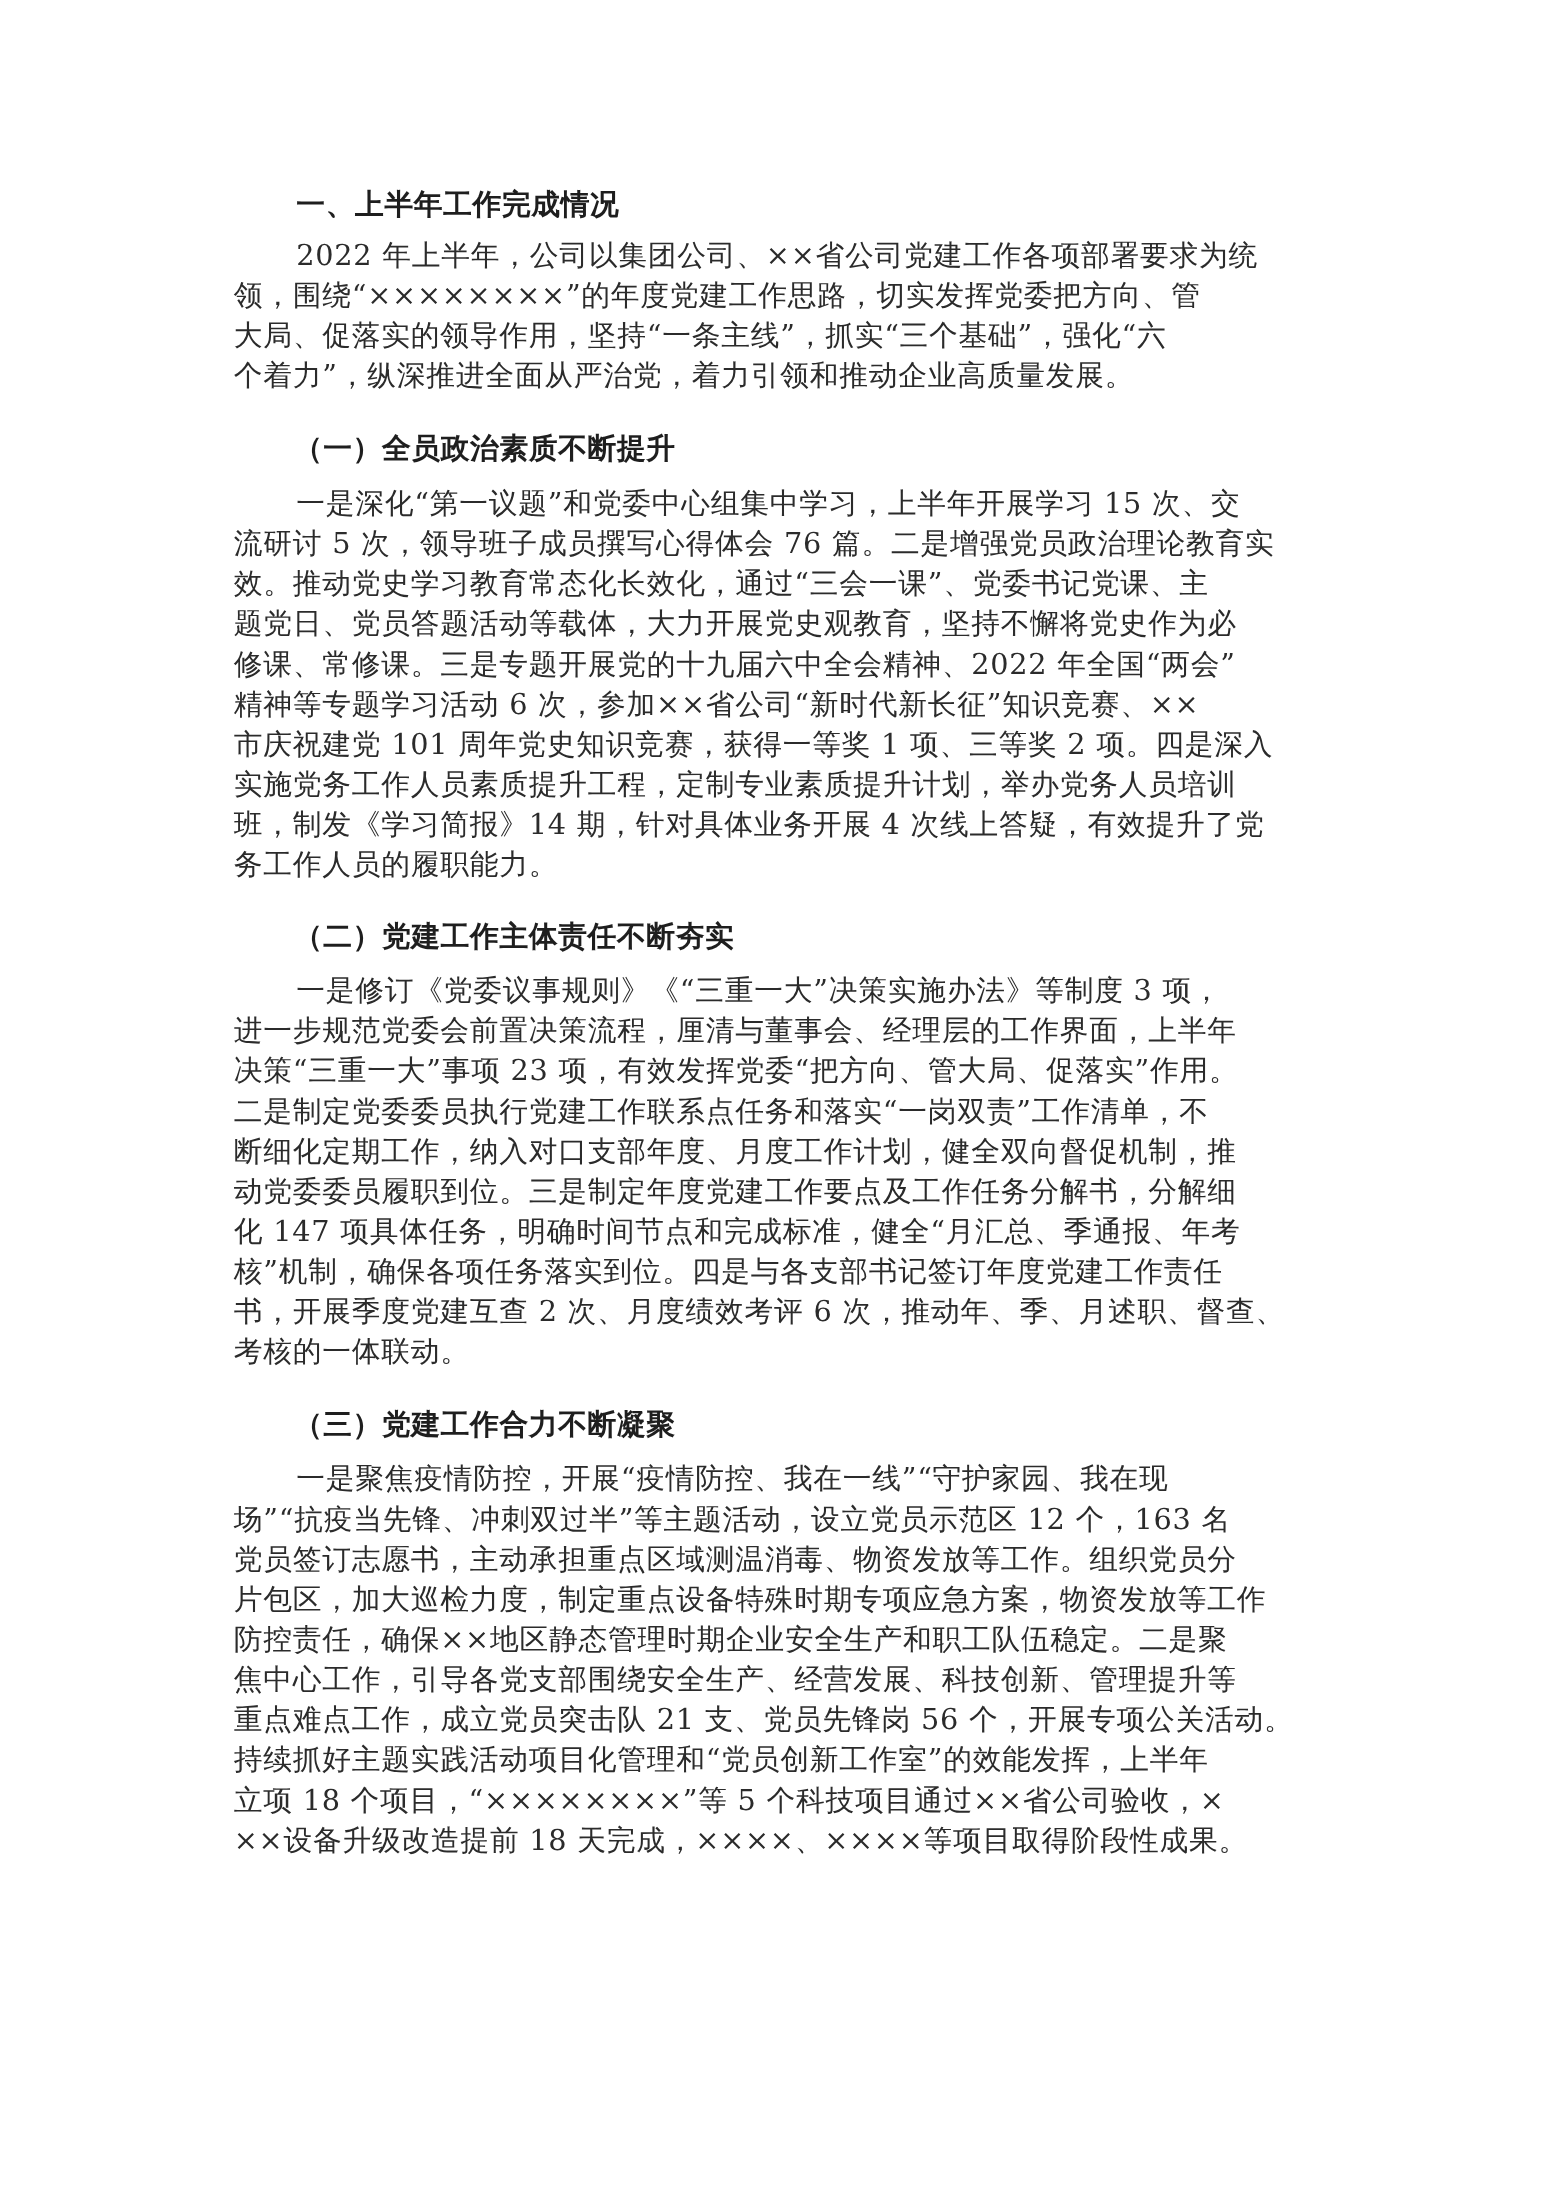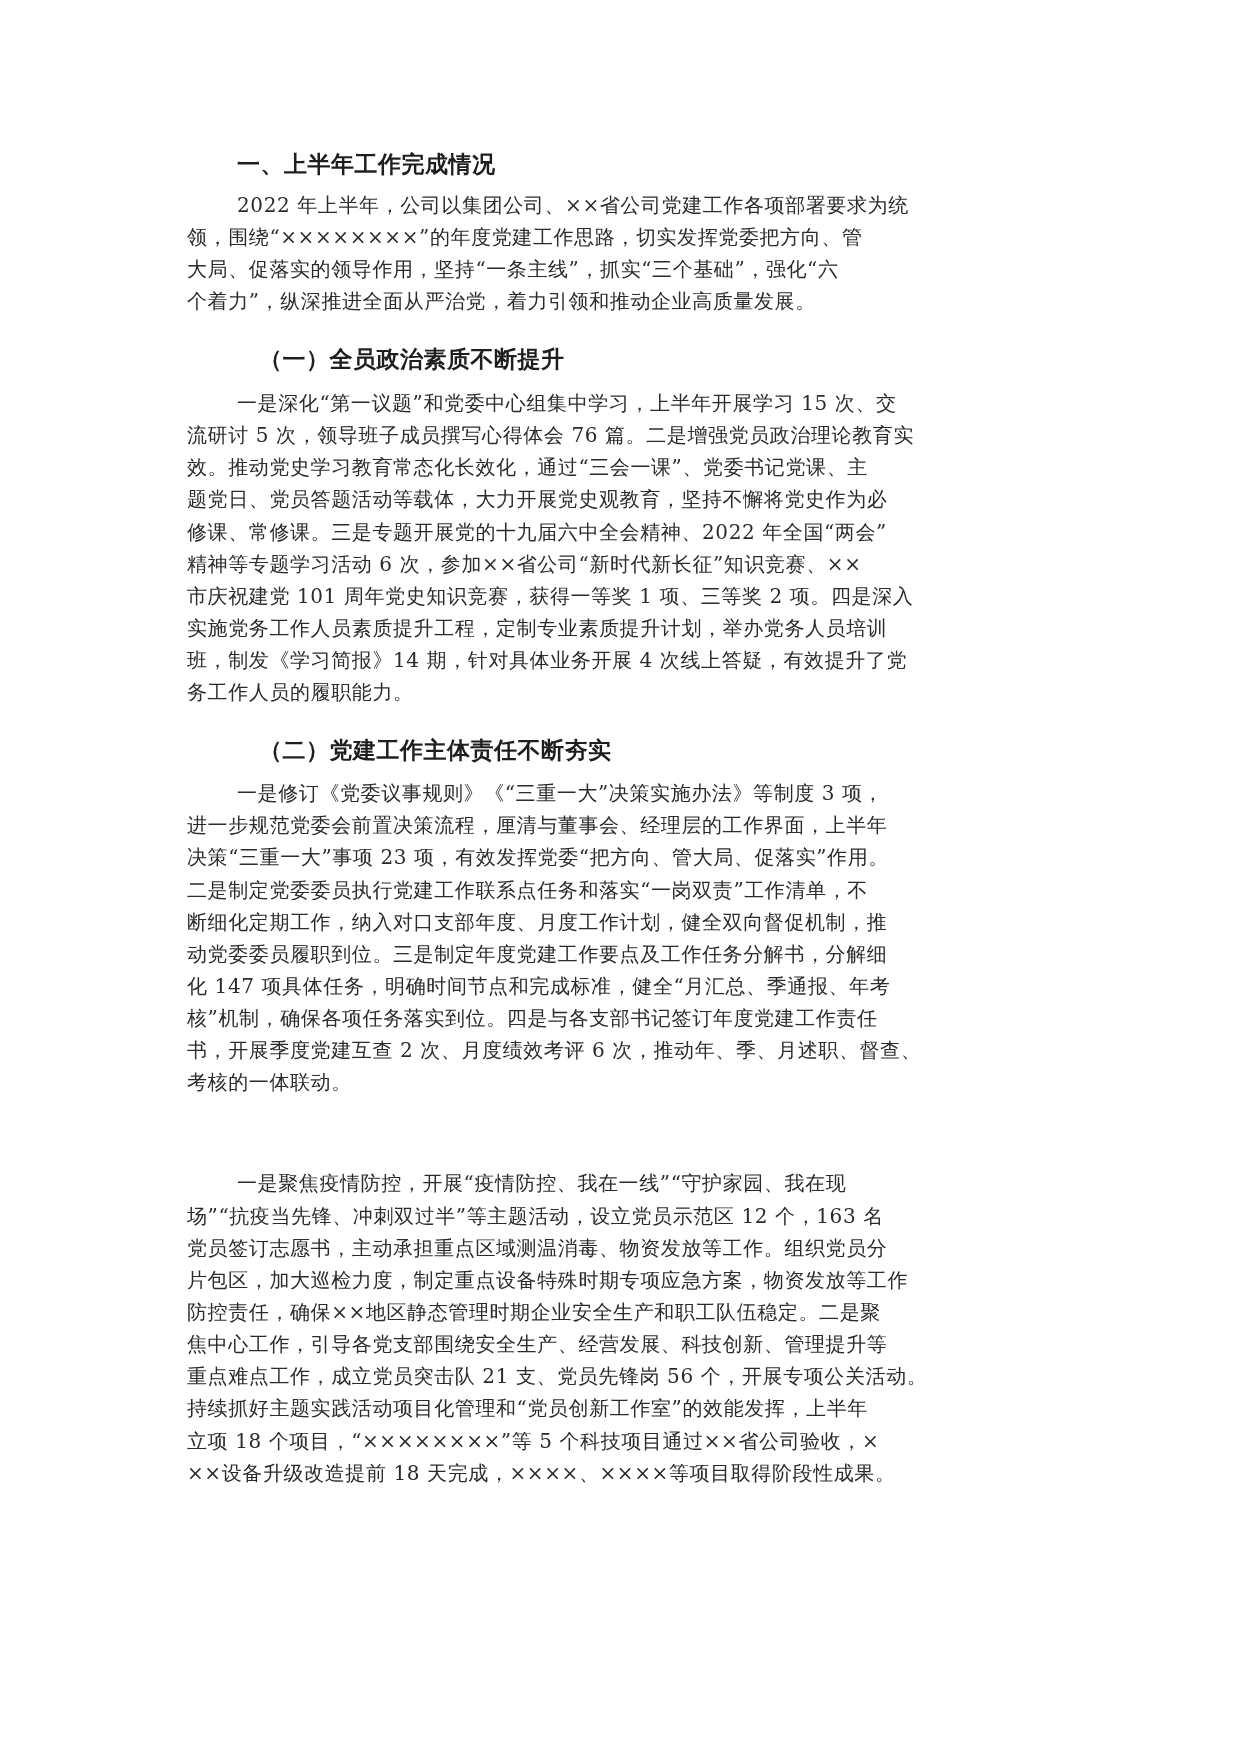--- a/index.html
+++ b/index.html
@@ -1,25 +1,25 @@
 <!DOCTYPE html>
 <html><head>
 <meta charset="utf-8">
 <style>
   html, body { margin:0; padding:0; background:#ffffff; }
   body { width:1240px; height:1754px; position:relative; overflow:hidden;
          font-family:"DejaVu Serif","Liberation Serif",serif; color:#2a2a2a; }
   .page { position:absolute; left:0; top:0; width:1240px; height:1496px; background:#fff; }
-  .line { position:absolute; left:187px; width:860px; font-size:20px; line-height:32px;
+  .line { position:absolute; left:187px; width:860px; font-size:23px; line-height:32px;
           white-space:nowrap; letter-spacing:0.6px; color:#2b2b2b; }
   .indent { left:237px; }
   .h1 { position:absolute; left:237px; font-family:"DejaVu Sans","Liberation Sans",sans-serif;
         font-weight:bold; font-size:23px; line-height:32px; color:#1e1e1e; letter-spacing:0.5px; white-space:nowrap; }
   .h2 { position:absolute; left:235px; font-family:"DejaVu Sans","Liberation Sans",sans-serif;
-        font-weight:bold; font-size:23px; line-height:32px; color:#1e1e1e; letter-spacing:0.5px; white-space:nowrap;margin-left:24px; }
+        font-weight:bold; font-size:23px; line-height:32px; color:#1e1e1e; letter-spacing:0.5px; white-space:nowrap; }
 </style>
 </head>
 <body>
 
 <div class="page">
   <div class="h1" style="top:148px">一、上半年工作完成情况</div>
 
   <div>
     <div class="line indent" style="top:189px">2022 年上半年，公司以集团公司、××省公司党建工作各项部署要求为统</div>
     <div class="line" style="top:221px">领，围绕“××××××××”的年度党建工作思路，切实发挥党委把方向、管</div>
@@ -48,20 +48,21 @@
     <div class="line" style="top:841px">决策“三重一大”事项 23 项，有效发挥党委“把方向、管大局、促落实”作用。</div>
     <div class="line" style="top:874px">二是制定党委委员执行党建工作联系点任务和落实“一岗双责”工作清单，不</div>
     <div class="line" style="top:906px">断细化定期工作，纳入对口支部年度、月度工作计划，健全双向督促机制，推</div>
     <div class="line" style="top:938px">动党委委员履职到位。三是制定年度党建工作要点及工作任务分解书，分解细</div>
     <div class="line" style="top:970px">化 147 项具体任务，明确时间节点和完成标准，健全“月汇总、季通报、年考</div>
     <div class="line" style="top:1002px">核”机制，确保各项任务落实到位。四是与各支部书记签订年度党建工作责任</div>
     <div class="line" style="top:1034px">书，开展季度党建互查 2 次、月度绩效考评 6 次，推动年、季、月述职、督查、</div>
     <div class="line" style="top:1066px">考核的一体联动。</div>
   </div>
 
+  <div class="h2" style="top:1124px">（三）党建工作合力不断凝聚</div>
   <div>
     <div class="line indent" style="top:1167px">一是聚焦疫情防控，开展“疫情防控、我在一线”“守护家园、我在现</div>
     <div class="line" style="top:1200px">场”“抗疫当先锋、冲刺双过半”等主题活动，设立党员示范区 12 个，163 名</div>
     <div class="line" style="top:1232px">党员签订志愿书，主动承担重点区域测温消毒、物资发放等工作。组织党员分</div>
     <div class="line" style="top:1264px">片包区，加大巡检力度，制定重点设备特殊时期专项应急方案，物资发放等工作</div>
     <div class="line" style="top:1296px">防控责任，确保××地区静态管理时期企业安全生产和职工队伍稳定。二是聚</div>
     <div class="line" style="top:1328px">焦中心工作，引导各党支部围绕安全生产、经营发展、科技创新、管理提升等</div>
     <div class="line" style="top:1360px">重点难点工作，成立党员突击队 21 支、党员先锋岗 56 个，开展专项公关活动。</div>
     <div class="line" style="top:1392px">持续抓好主题实践活动项目化管理和“党员创新工作室”的效能发挥，上半年</div>
     <div class="line" style="top:1425px">立项 18 个项目，“××××××××”等 5 个科技项目通过××省公司验收，×</div>

